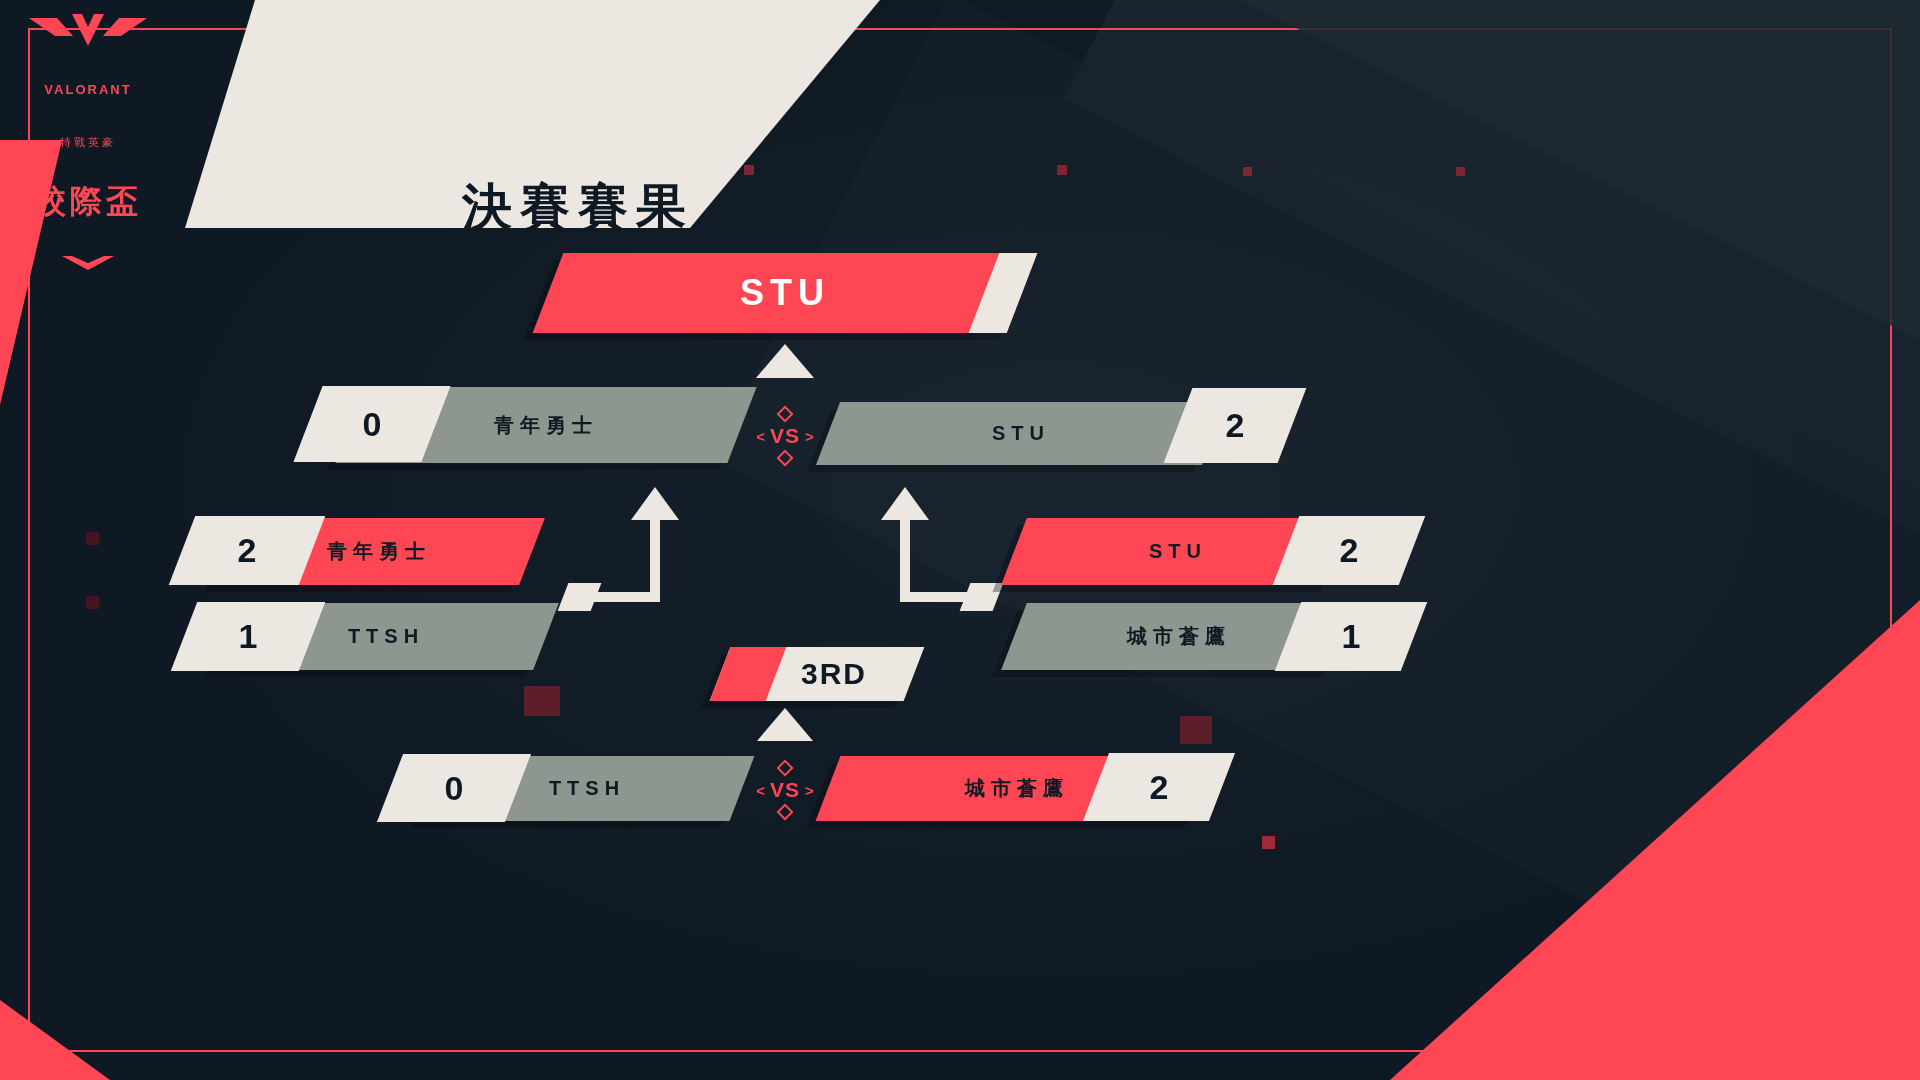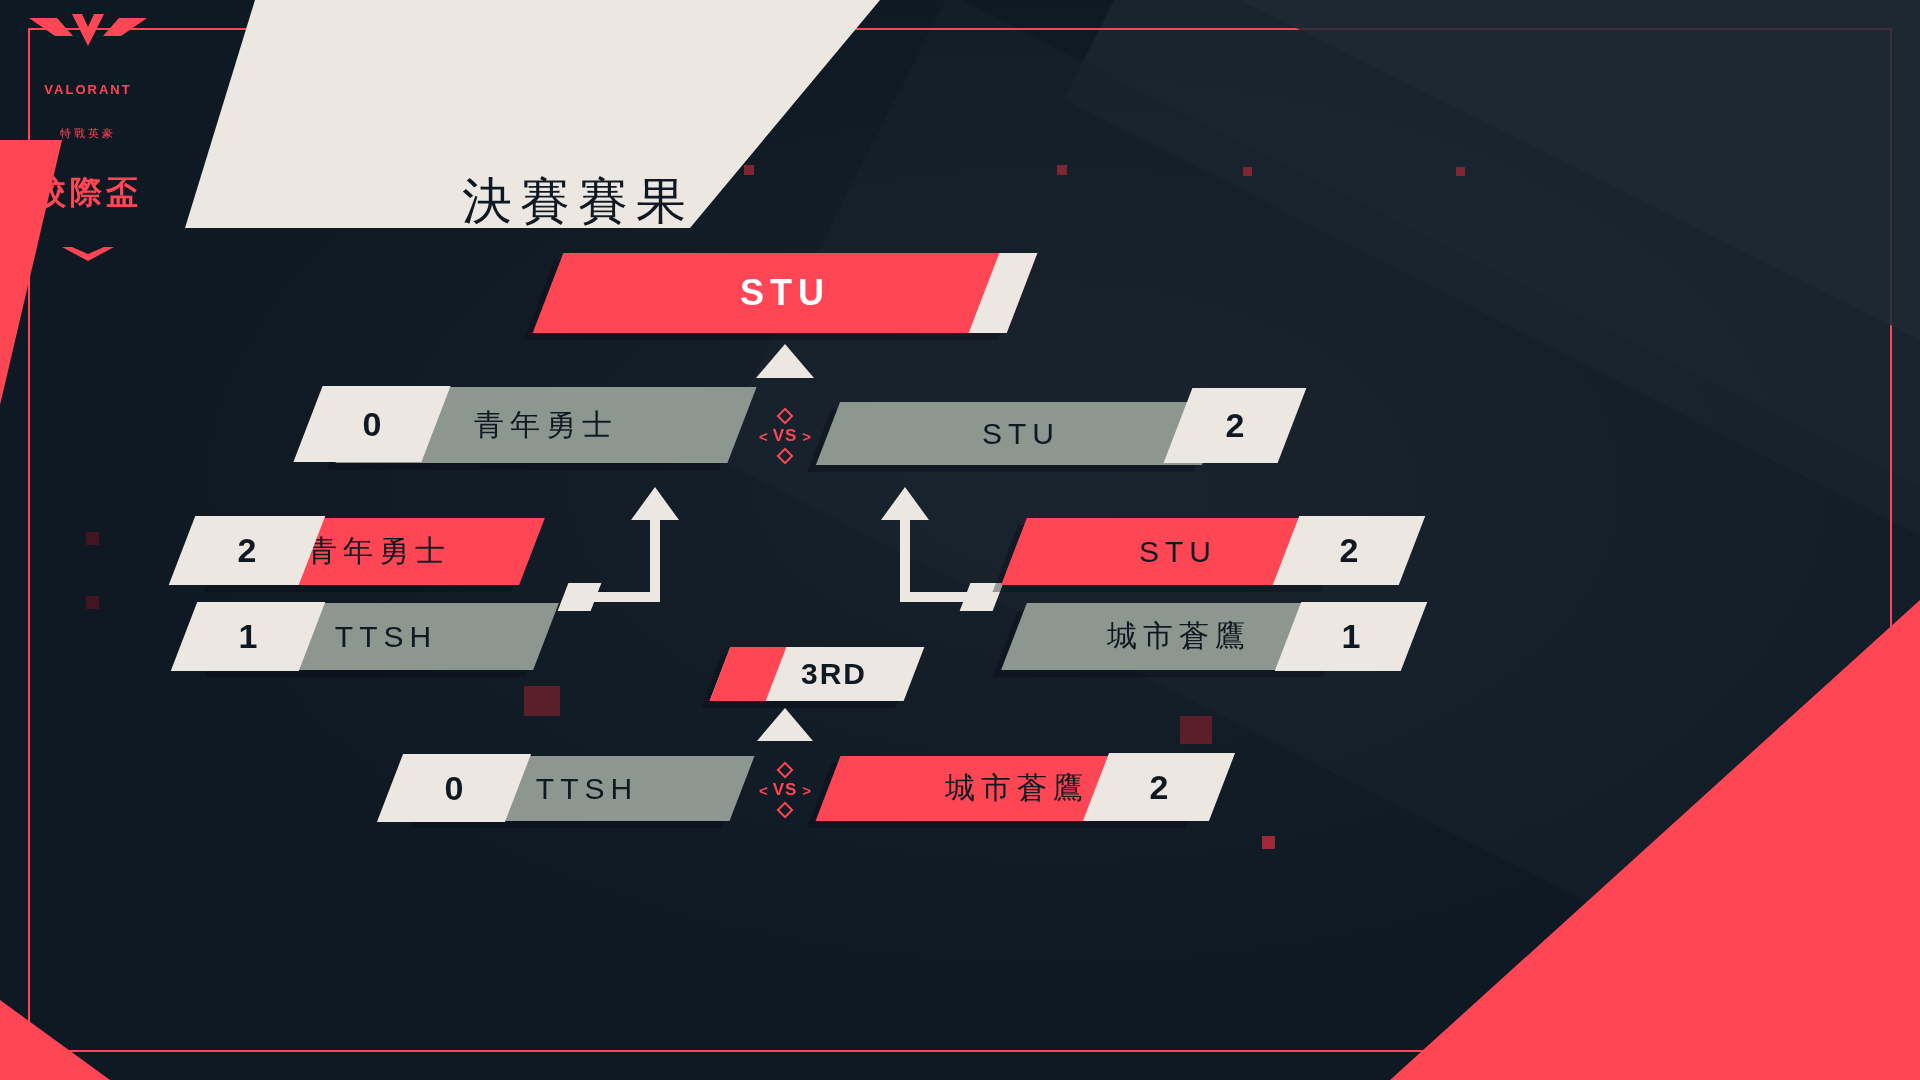--- a/index.html
+++ b/index.html
@@ -8,45 +8,45 @@
   .abs{position:absolute;}
   
   .par{position:absolute;inset:0;transform:skewX(-21deg);}
   .red{background:#ff4655;}
   .sage{background:#8d978f;}
   .cream{background:#ece8e1;}
   .shadowed{box-shadow:-6px 7px 0 rgba(5,10,16,.35);}
   .banner{position:absolute;}
   .chip{position:absolute;}
   .team{position:absolute;inset:0;display:flex;align-items:center;justify-content:center;
-        font-size:30px;font-weight:400;color:#0f1923;letter-spacing:6px;}
+        font-size:20px;font-weight:700;color:#0f1923;letter-spacing:6px;}
   .score{position:absolute;inset:0;display:flex;align-items:center;justify-content:center;
          font-size:34px;font-weight:800;color:#0f1923;}
   .champ-label{position:absolute;inset:0;display:flex;align-items:center;justify-content:center;
          font-size:36px;font-weight:800;color:#ffffff;letter-spacing:6px;}
   .tri-up{position:absolute;width:0;height:0;border-left:29px solid transparent;
           border-right:29px solid transparent;border-bottom:34px solid #ece8e1;}
   .cline{position:absolute;background:#ece8e1;}
   .csquare{position:absolute;background:#ece8e1;transform:skewX(-21deg);}
   .vs{position:absolute;display:flex;flex-direction:column;align-items:center;justify-content:center;gap:4px;}
   .vs-diamond{width:8px;height:8px;border:2px solid #ff4655;transform:rotate(45deg);}
   .vs-row{display:flex;align-items:center;gap:5px;color:#ff4655;font-weight:800;}
   .vs-angle{font-size:15px;}
-  .vs-text{font-size:17px;letter-spacing:1px;}
+  .vs-text{font-size:21px;letter-spacing:1px;}
   .frame{position:absolute;left:28px;top:28px;width:1864px;height:1024px;
          border:2px solid #ff4655;box-sizing:border-box;}
   .header-panel{position:absolute;left:185px;top:0;width:700px;height:228px;background:#ece8e1;
          clip-path:polygon(70px 0,695px 0,505px 228px,0 228px);}
-  .page-title{position:absolute;left:462px;top:168px;font-size:50px;font-weight:400;
+  .page-title{position:absolute;left:462px;top:174px;font-size:50px;font-weight:700;
          color:#0f1923;letter-spacing:8px;}
   .decor{position:absolute;}
   .logo{position:absolute;left:12px;top:8px;width:152px;display:flex;flex-direction:column;
         align-items:center;color:#ff4655;z-index:30;gap:28px;}
   .logo-brand{font-size:13px;font-weight:800;letter-spacing:2px;}
-  .logo-tagline{font-size:11px;letter-spacing:3px;margin-top:1px;}
+  .logo-tagline{font-size:11px;letter-spacing:3px;margin-top:10px;}
   .logo-event{font-size:32px;font-weight:900;letter-spacing:4px;margin-top:2px;}
   .z10{z-index:10;} .z20{z-index:20;}
 </style>
 </head>
 <body>
 
 <div class="stage">
 
   <div class="abs" style="left:1150px;top:-260px;width:1000px;height:620px;background:#1d2731;opacity:.75;transform:rotate(27deg);"></div>
   <div class="abs" style="left:760px;top:260px;width:1300px;height:520px;background:#151f29;opacity:.6;transform:rotate(27deg);"></div>

